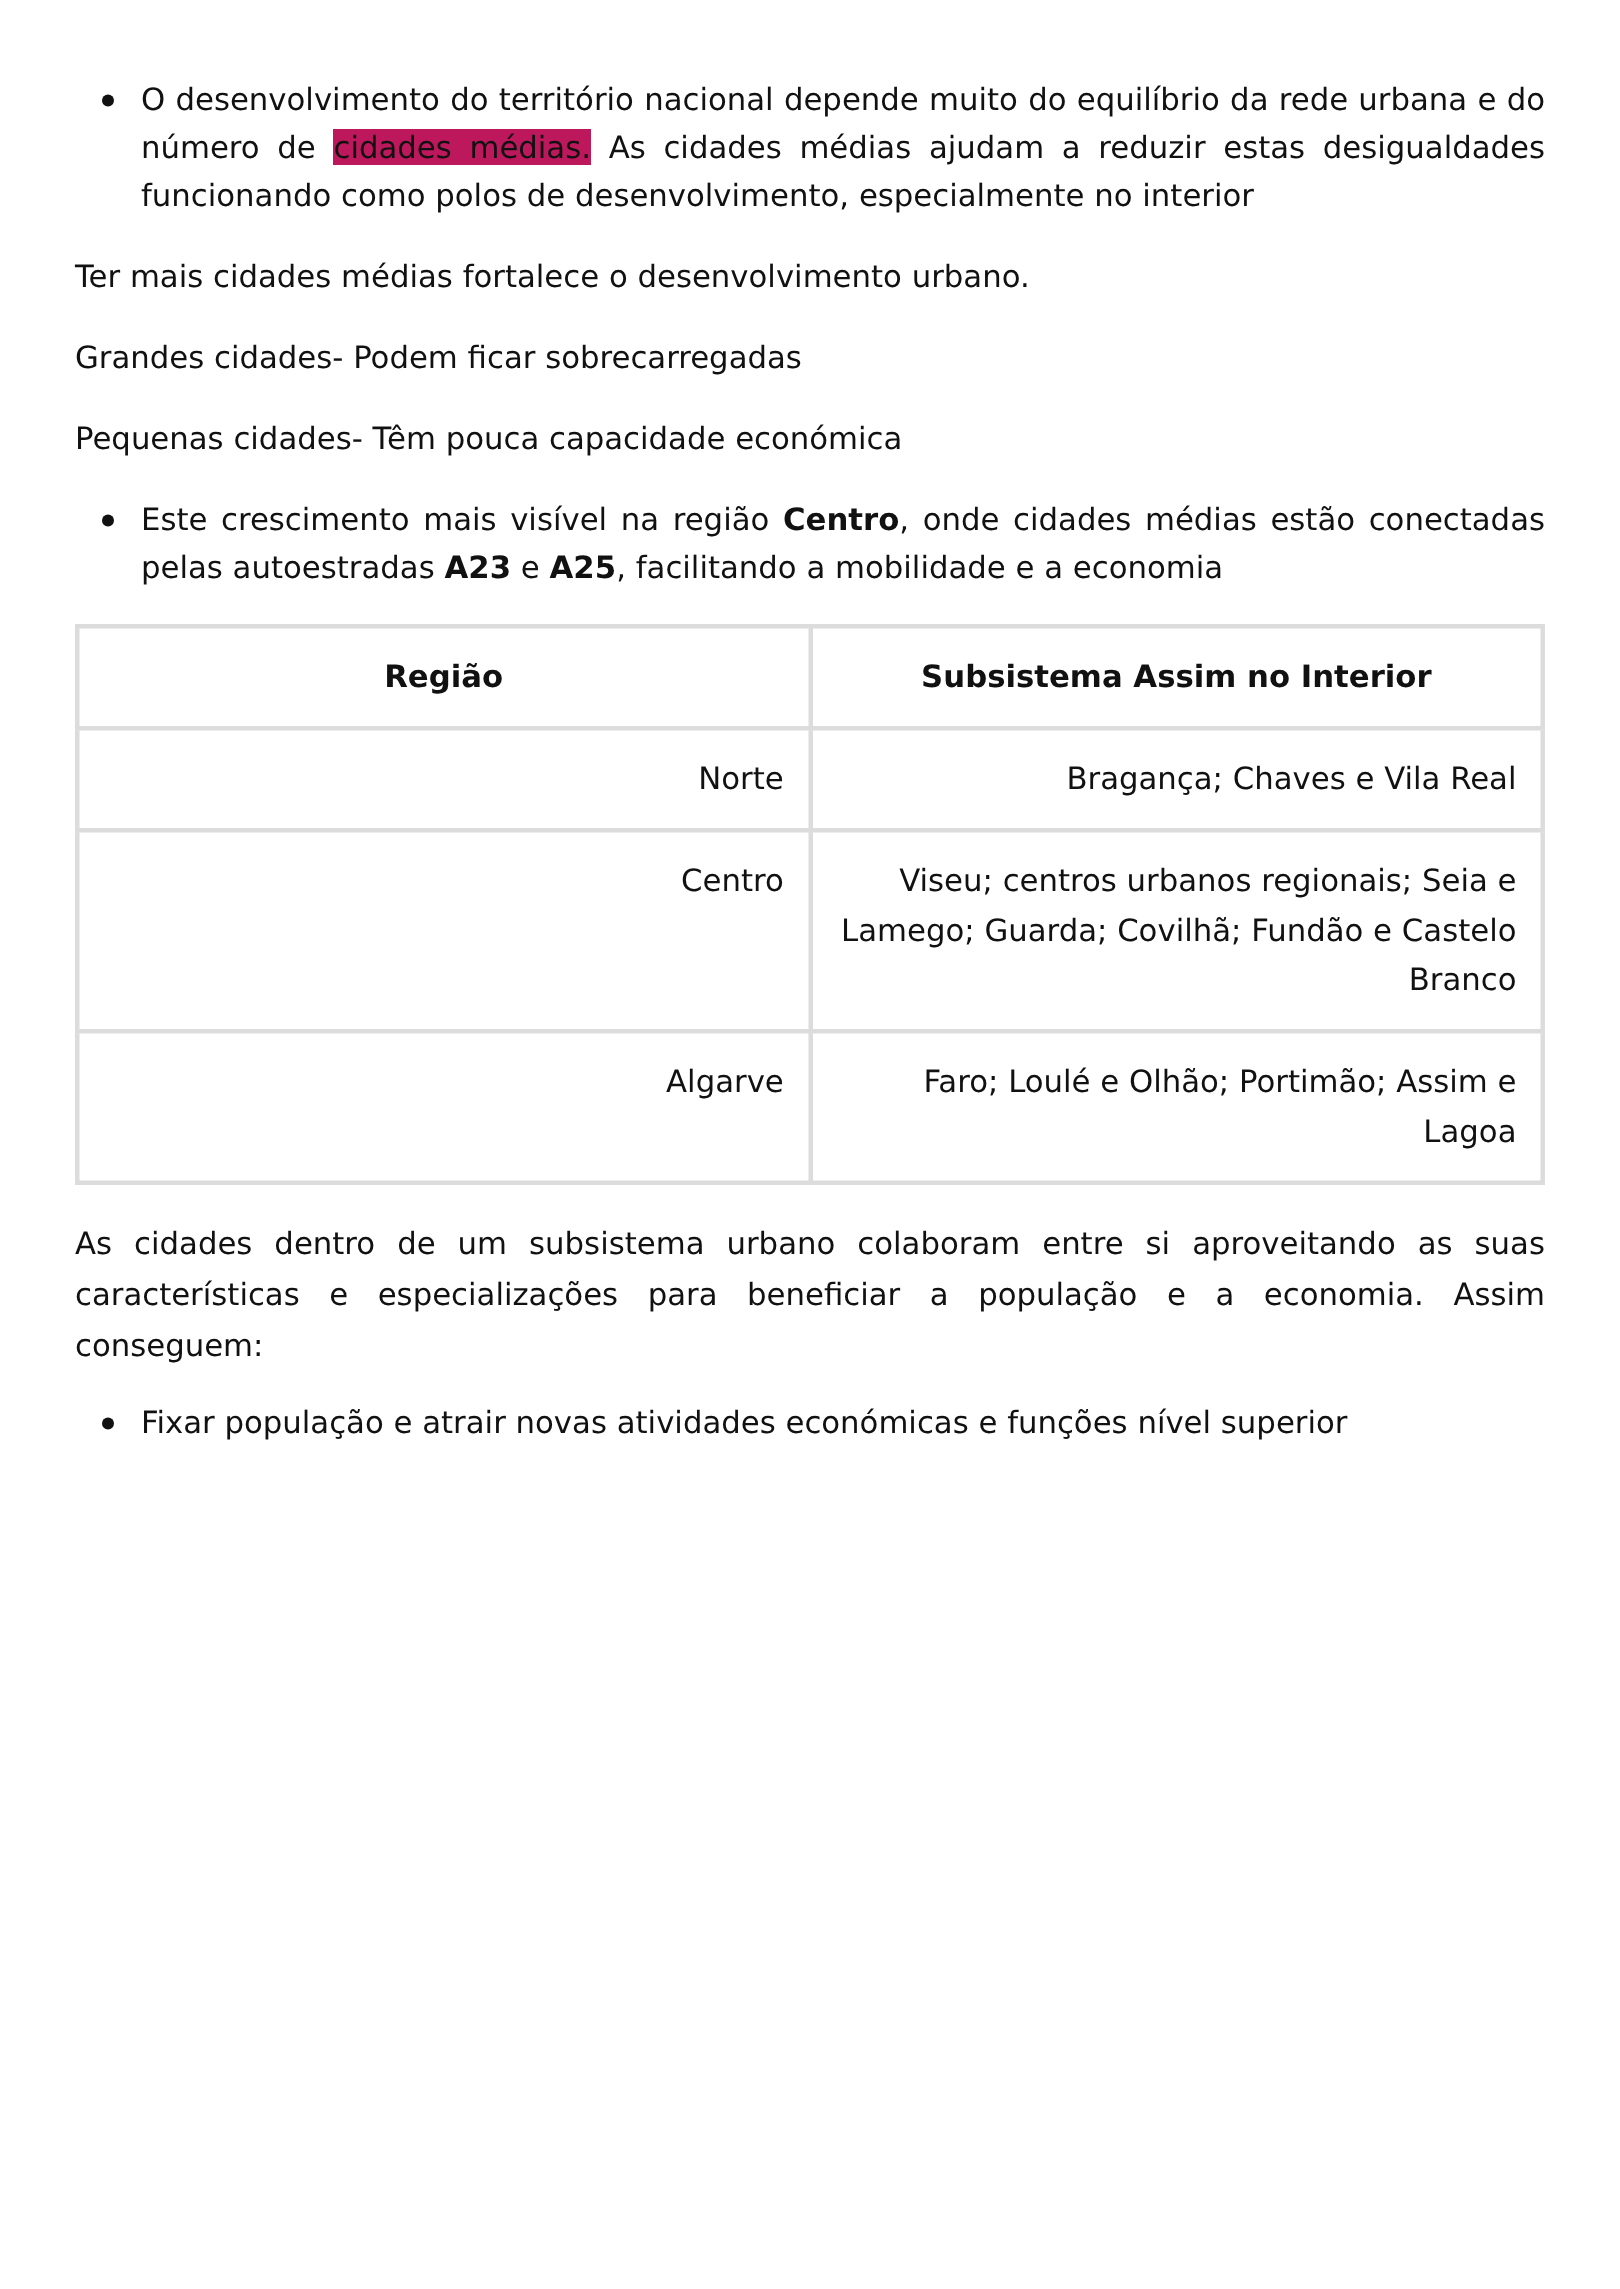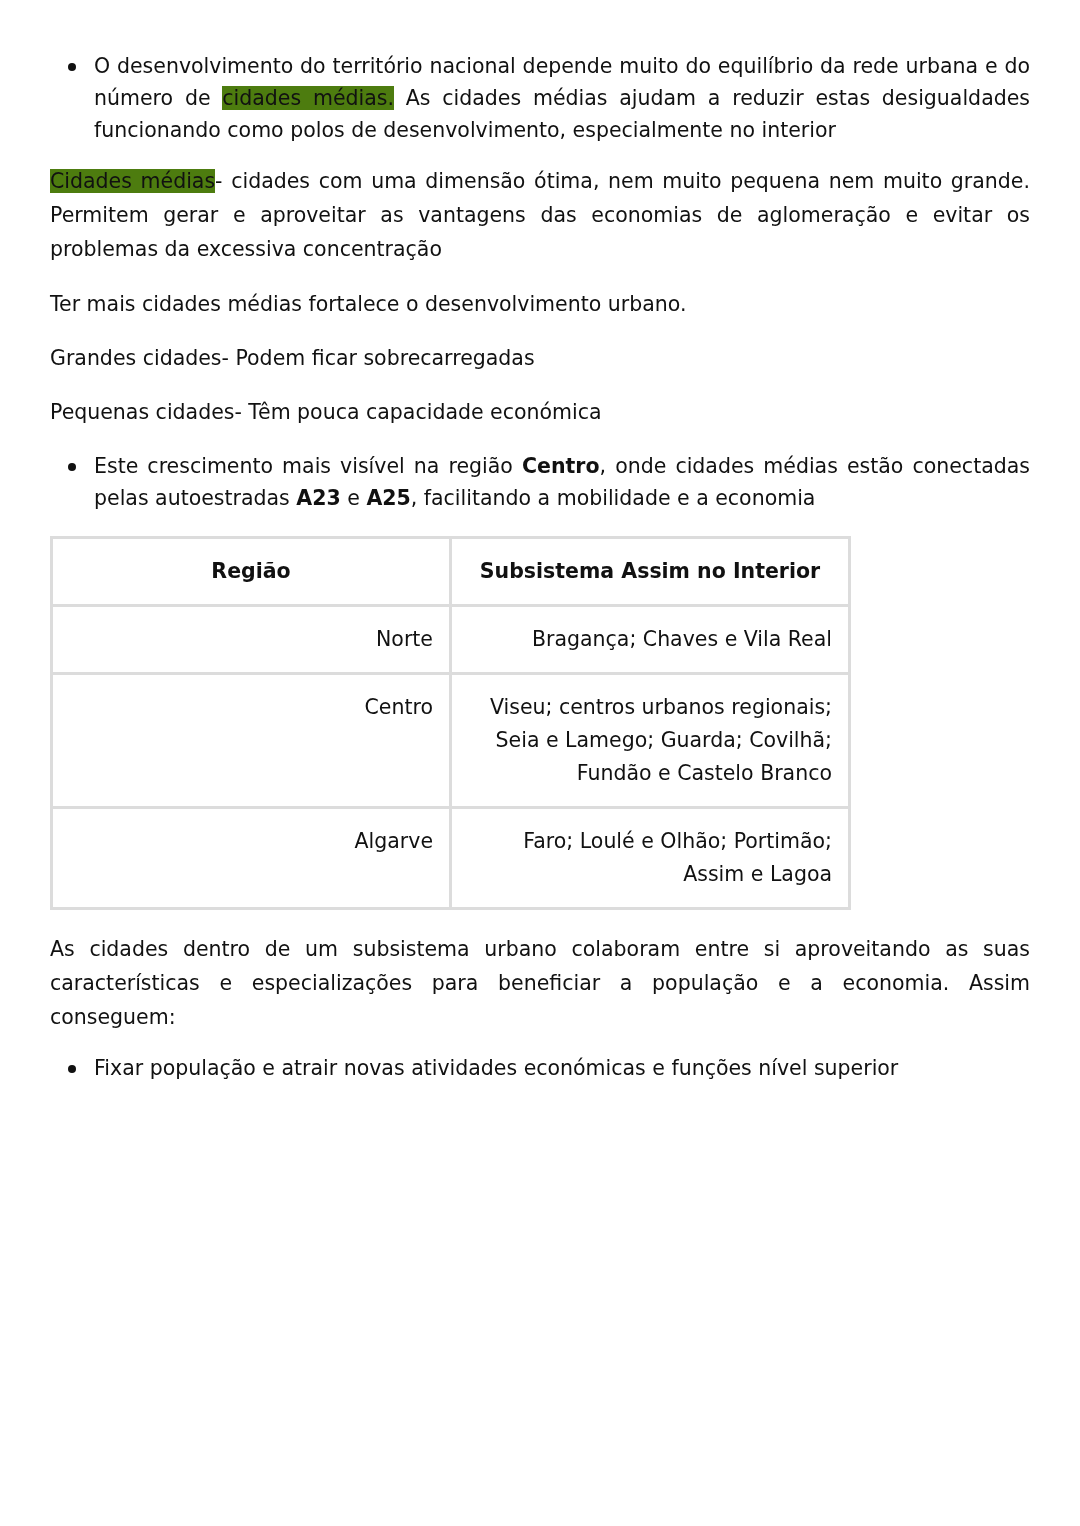--- a/index.html
+++ b/index.html
@@ -11,45 +11,44 @@
     line-height: 32px;
   }
   .page { position: relative; padding: 50px 50px 0 50px; }
   p { margin: 0; text-align: justify; }
   ul { margin: 0; padding: 0; list-style: none; }
   li { position: relative; padding-left: 44px; text-align: justify; }
   li::before {
     content: ""; position: absolute; left: 18px; top: 13px;
     width: 8px; height: 8px; border-radius: 50%; background: #111;
   }
-  .hl { background: #4d7c0f; }
+  .hl { background: #be185d; }
   b { font-weight: bold; }
   .mt-18 { margin-top: 18px; }
   .mt-22 { margin-top: 22px; }
   table {
-    border-collapse: collapse; width: 801px; margin-top: 22px;
+    border-collapse: collapse; width: 980px; margin-top: 22px;
     table-layout: fixed;
   }
   td, th {
     border: 3px solid #dcdcdc; padding: 16px 16px 16px 16px;
     text-align: right; vertical-align: top; font-weight: normal;
     line-height: 33px;
   }
   th { font-weight: bold; text-align: center; padding: 16px; }
 </style>
 </head>
 <body>
 
 <div class="page">
 
   <ul>
     <li><span>O desenvolvimento do território nacional depende muito do equilíbrio da rede urbana e do número de </span><span class="hl">cidades médias.</span><span> As cidades médias ajudam a reduzir estas desigualdades funcionando como polos de desenvolvimento, especialmente no interior</span></li>
   </ul>
 
-  <p class="mt-18" style="line-height:34px;"><span class="hl">Cidades médias</span><span>- cidades com uma dimensão ótima, nem muito pequena nem muito grande. Permitem gerar e aproveitar as vantagens das economias de aglomeração e evitar os problemas da excessiva concentração</span></p>
 
   <p class="mt-22">Ter mais cidades médias fortalece o desenvolvimento urbano.</p>
   <p class="mt-22">Grandes cidades- Podem ficar sobrecarregadas</p>
   <p class="mt-22">Pequenas cidades- Têm pouca capacidade económica</p>
 
   <ul class="mt-22">
     <li><span>Este crescimento mais visível na região </span><b>Centro</b><span>, onde cidades médias estão conectadas pelas autoestradas </span><b>A23</b><span> e </span><b>A25</b><span>, facilitando a mobilidade e a economia</span></li>
   </ul>
 
   <table>

